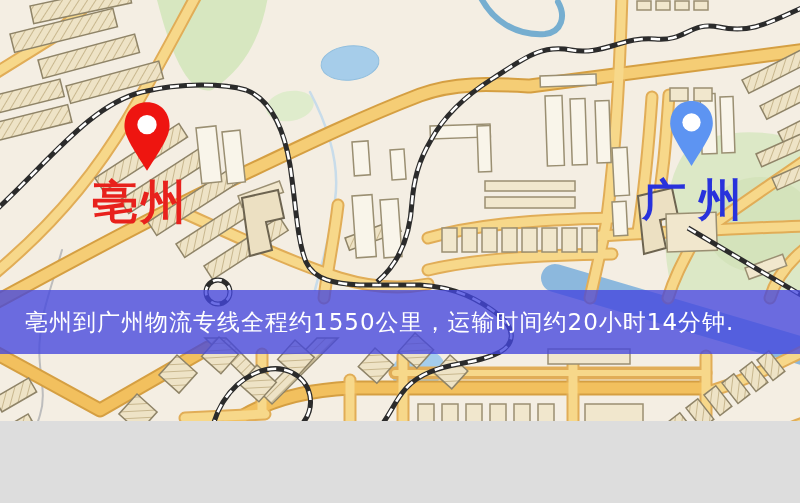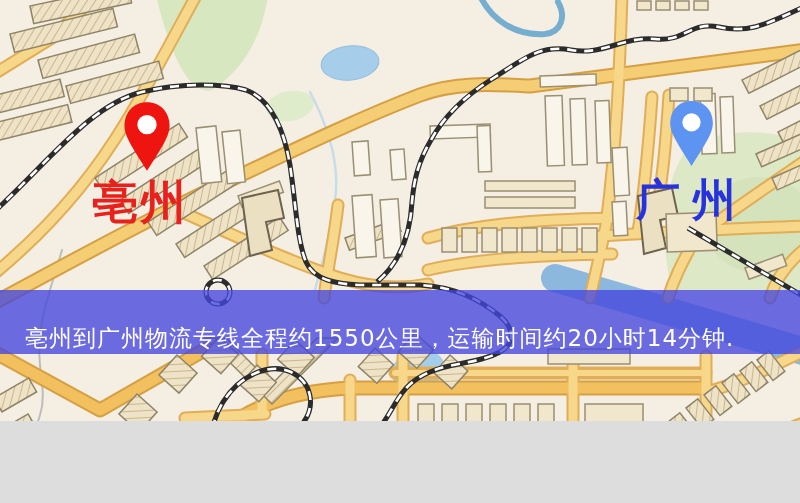--- a/index.html
+++ b/index.html
@@ -26,25 +26,25 @@
 
   
   .pin{position:absolute;pointer-events:auto;}
   .pin svg{display:block;}
   .pin-hole{fill:#ffffff;}
 
   
   .city-label{position:absolute;text-align:center;font-weight:bold;
               font-family:"DejaVu Serif","Liberation Serif",serif;line-height:1.05;}
   .label-origin{left:84px;top:178px;width:112px;font-size:46px;letter-spacing:2px;}
-  .label-dest{left:630px;top:177px;width:124px;font-size:44px;letter-spacing:12px;}
+  .label-dest{left:630px;top:177px;width:124px;font-size:44px;letter-spacing:12px;text-align:right;}
 
   
   .banner{position:absolute;left:0;top:290px;width:800px;height:64px;
-          display:flex;align-items:flex-end;}
+          display:flex;align-items:center;}
   .banner span{padding-left:25px;font-size:23px;letter-spacing:1px;white-space:nowrap;}
 </style>
 </head>
 <body>
 
 <div class="stage">
 
   <svg class="map" width="800" height="503" viewBox="0 0 800 503">
     <defs>
       <pattern id="hatch" width="7" height="7" patternUnits="userSpaceOnUse" patternTransform="rotate(45)">

